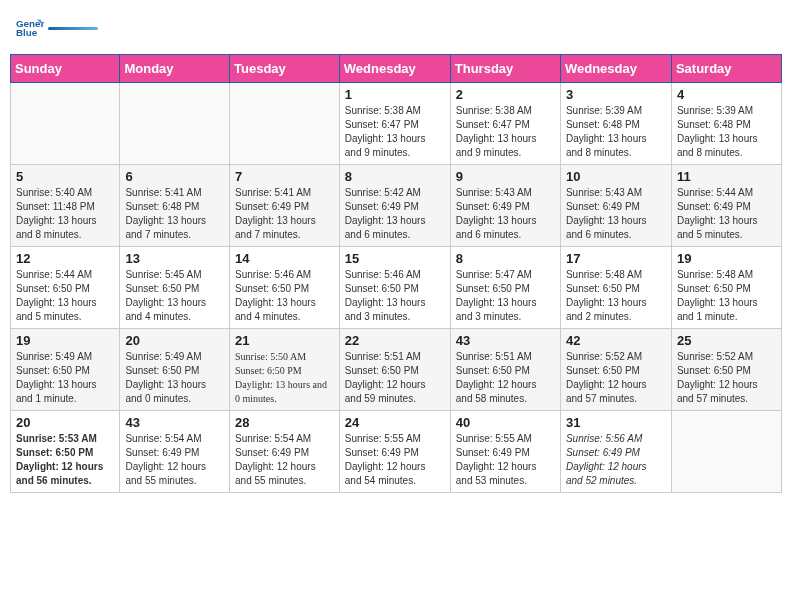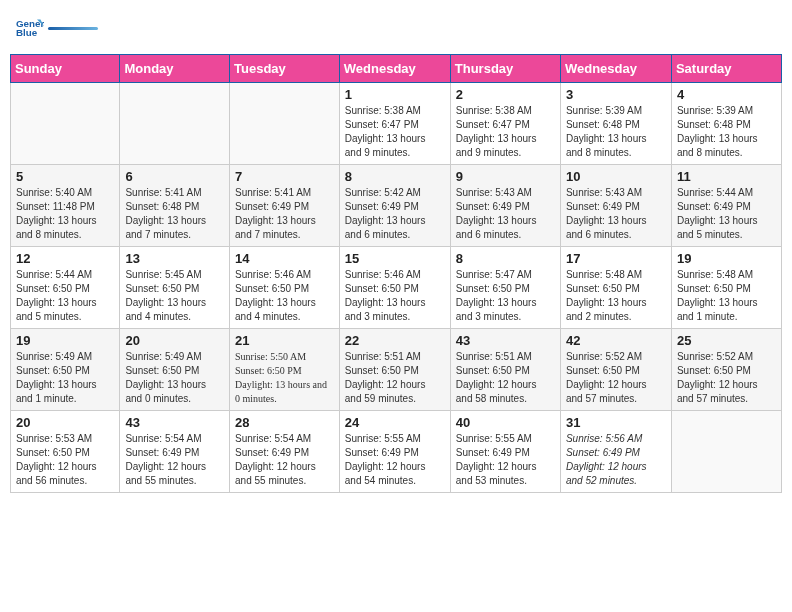--- a/index.html
+++ b/index.html
@@ -283,21 +283,21 @@
         <td>
           <span class="day-number">25</span>
           <div class="day-info" style="white-space: pre-line;">Sunrise: 5:52 AM
 Sunset: 6:50 PM
 Daylight: 12 hours and 57 minutes.</div>
         </td>
       </tr>
       <tr class="row-odd">
         <td>
           <span class="day-number">20</span>
-          <div class="day-info" style="white-space: pre-line;">Sunrise: 5:53 AM
+          <div class="day-info" style="white-space: pre-line; font-weight: bold;">Sunrise: 5:53 AM
 Sunset: 6:50 PM
 Daylight: 12 hours and 56 minutes.</div>
         </td>
         <td>
           <span class="day-number">43</span>
           <div class="day-info" style="white-space: pre-line;">Sunrise: 5:54 AM
 Sunset: 6:49 PM
 Daylight: 12 hours and 55 minutes.</div>
         </td>
         <td>

